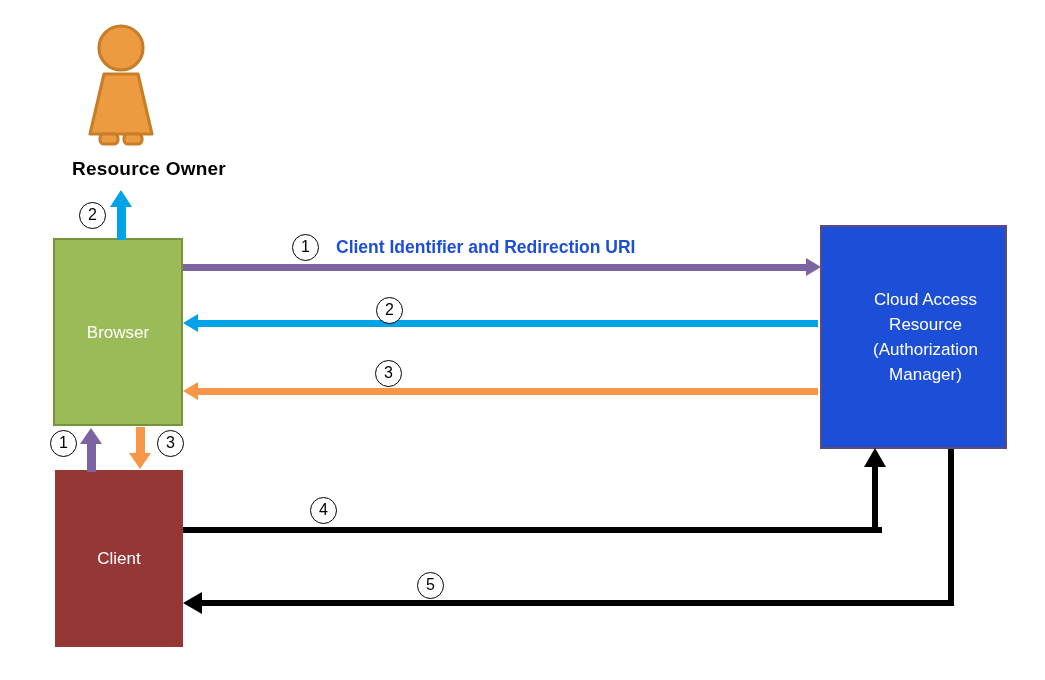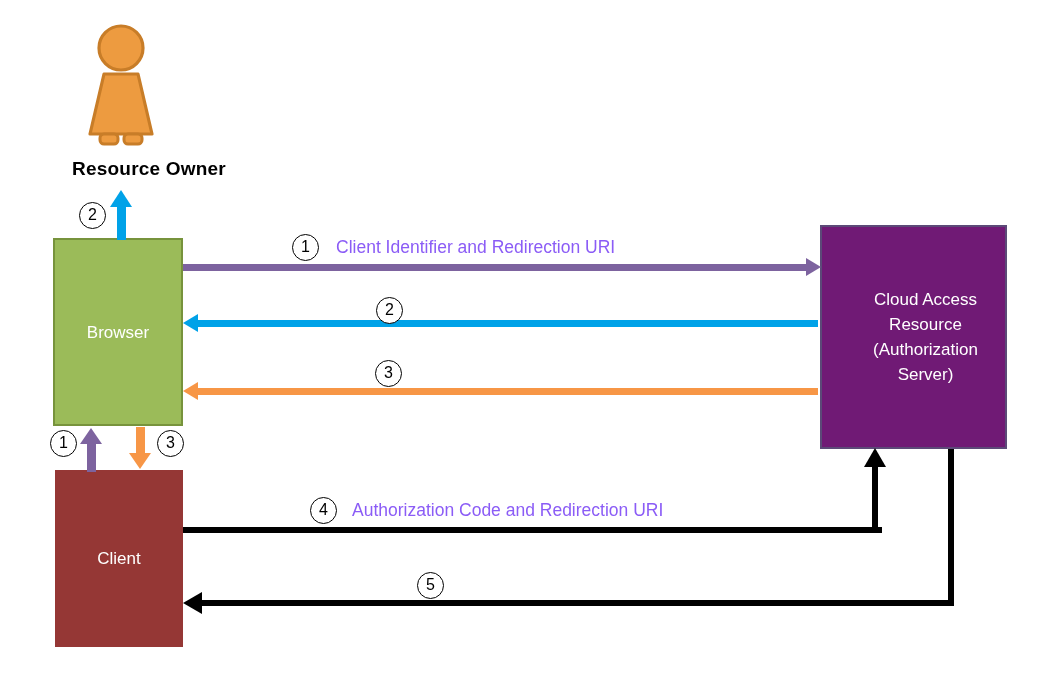--- a/index.html
+++ b/index.html
@@ -66,21 +66,21 @@
     width: 128px;
     height: 177px;
     background: #953735;
     border: none;
   }
   .node-cam {
     left: 820px;
     top: 225px;
     width: 187px;
     height: 224px;
-    background: #701a75;
+    background: #1d4ed8;
     border: 2px solid #5C4A78;
     padding-left: 28px;
   }
   .node-label { display: block; }
 
   
   .hline, .vline {
     position: absolute;
   }
   .arrowhead {
@@ -99,23 +99,24 @@
     color: #000000;
     font-size: 16px;
     line-height: 24px;
     text-align: center;
     box-sizing: border-box;
   }
   
   .flow-label {
     position: absolute;
     font-size: 17.5px;
-    color: #8b5cf6;
+    color: #1d4ed8;
     white-space: nowrap;
     line-height: 27px;
+    font-weight: bold;
   }
 </style>
 </head>
 <body>
 
 <div id="canvas">
 
   <div class="actor">
     <svg width="86" height="125" viewBox="0 0 86 125" xmlns="http://www.w3.org/2000/svg">
       <circle cx="43" cy="26" r="22" fill="#ED9B40" stroke="#C87D28" stroke-width="3.2"></circle>
@@ -132,21 +133,21 @@
 
   <div class="node node-client">
     <span class="node-label">Client</span>
   </div>
 
   <div class="node node-cam">
     <span>
       <span>Cloud Access</span><br>
       <span>Resource</span><br>
       <span>(Authorization</span><br>
-      <span>Server)</span>
+      <span>Manager)</span>
     </span>
   </div>
 
   <div class="vline" style="left:117px; top:205px; width:9px; height:35px; background:#00A2E8;"></div>
   <div class="arrowhead" style="left:110px; top:190px; border-left:11.5px solid transparent; border-right:11.5px solid transparent; border-bottom:17px solid #00A2E8;"></div>
   <div class="badge" style="left:79px; top:202px;">2</div>
 
   <div class="vline" style="left:87px; top:443px; width:9px; height:29px; background:#7D639F;"></div>
   <div class="arrowhead" style="left:80px; top:428px; border-left:11.5px solid transparent; border-right:11.5px solid transparent; border-bottom:16px solid #7D639F;"></div>
   <div class="badge" style="left:50px; top:430px;">1</div>
@@ -165,20 +166,19 @@
   <div class="badge" style="left:376px; top:297px;">2</div>
 
   <div class="hline" style="left:198px; top:388px; width:620px; height:7px; background:#F79646;"></div>
   <div class="arrowhead" style="left:183px; top:382px; border-top:9.5px solid transparent; border-bottom:9.5px solid transparent; border-right:15px solid #F79646;"></div>
   <div class="badge" style="left:375px; top:360px;">3</div>
 
   <div class="hline" style="left:183px; top:527px; width:699px; height:6px; background:#000000;"></div>
   <div class="vline" style="left:872px; top:466px; width:6px; height:67px; background:#000000;"></div>
   <div class="arrowhead" style="left:864px; top:448px; border-left:11px solid transparent; border-right:11px solid transparent; border-bottom:19px solid #000000;"></div>
   <div class="badge" style="left:310px; top:497px;">4</div>
-  <div class="flow-label" style="left:352px; top:497px;">Authorization Code and Redirection URI</div>
 
   <div class="vline" style="left:948px; top:449px; width:6px; height:157px; background:#000000;"></div>
   <div class="hline" style="left:198px; top:600px; width:756px; height:6px; background:#000000;"></div>
   <div class="arrowhead" style="left:183px; top:592px; border-top:11px solid transparent; border-bottom:11px solid transparent; border-right:19px solid #000000;"></div>
   <div class="badge" style="left:417px; top:572px;">5</div>
 
 </div>
 
 </body></html>

